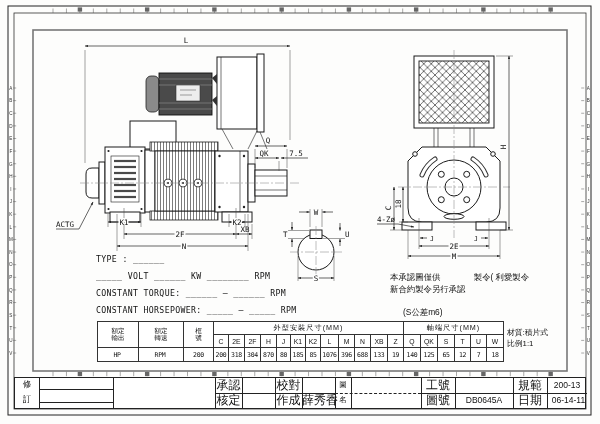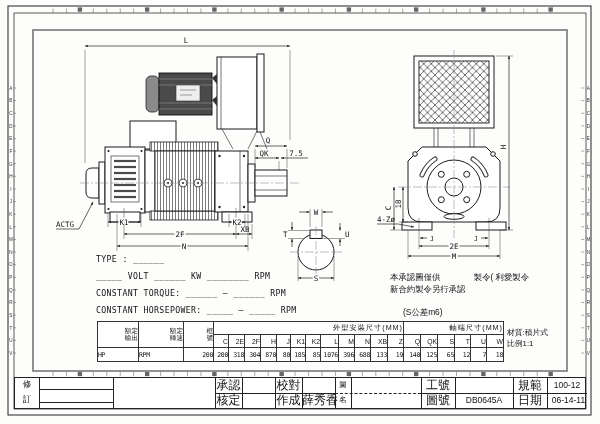--- a/index.html
+++ b/index.html
@@ -16,26 +16,26 @@
   .halo{paint-order:stroke;stroke:#fdfdfc;stroke-width:3px;}
   .spec{font:8.2px "DejaVu Sans Mono",monospace;fill:#111;letter-spacing:0.35px;}
   .cjk{font:8.4px "Liberation Sans",sans-serif;fill:#111;}
   .rl{font:4.6px "Liberation Sans",sans-serif;fill:#333;text-anchor:middle;}
   .rt{stroke:#555;stroke-width:0.5;}
   .rb{fill:#666;}
   .frame{fill:none;}
   
   .dim-table{position:absolute;left:97px;top:321px;border-collapse:collapse;table-layout:fixed;
              background:#fff;}
-  .dim-table td{border:1px solid #333;text-align:right;padding:0;overflow:hidden;
+  .dim-table td{border:1px solid #333;text-align:center;padding:0;overflow:hidden;
                 font:6.8px "Liberation Sans",sans-serif;color:#111;height:12px;}
   .dim-table td.sec{font-size:7.2px;letter-spacing:1px;}
   .dim-table td.h2cell span{display:block;line-height:6.6px;font-size:6.6px;}
   .dim-table td.val{font:6.5px "DejaVu Sans Mono",monospace;letter-spacing:-0.3px;height:13px;}
-  .dim-table td.unit{text-align:left;padding-right:2px;}
+  .dim-table td.unit{text-align:center;padding-right:2px;}
   .matnote{position:absolute;left:507px;top:327px;font:7.8px "Liberation Sans",sans-serif;
            color:#111;line-height:11px;white-space:nowrap;}
   
   #tblock{position:absolute;left:14px;top:377px;width:572px;height:32px;
           border:1.4px solid #222;box-sizing:border-box;background:#fff;}
   .tbv{position:absolute;top:0;bottom:0;width:0;border-left:1px solid #222;}
   .tbh{position:absolute;height:0;border-top:1px solid #222;}
   .tbh.dash{border-top-style:dashed;}
   .tbc{position:absolute;height:15px;line-height:15px;text-align:center;
        font-size:12px;color:#111;white-space:nowrap;overflow:visible;}
@@ -593,17 +593,17 @@
   <div class="tbc" style="left:287px;top:0;width:33px"></div>
   <div class="tbc" style="left:287px;top:15px;width:33px">薛秀香</div>
   <div class="tbc" style="left:320px;top:-1px;width:16px;font-size:7.5px">圖</div>
   <div class="tbc" style="left:320px;top:14px;width:16px;font-size:7.5px">名</div>
   <div class="tbc" style="left:406px;top:0;width:34px">工號</div>
   <div class="tbc" style="left:406px;top:15px;width:34px">圖號</div>
   <div class="tbc" style="left:440px;top:0;width:58px"></div>
   <div class="tbc" style="left:440px;top:15px;width:58px;font-size:8.5px">DB0645A</div>
   <div class="tbc" style="left:498px;top:0;width:34px">規範</div>
   <div class="tbc" style="left:498px;top:15px;width:34px">日期</div>
-  <div class="tbc" style="left:532px;top:0;width:40px;font-size:8.5px">100-12</div>
+  <div class="tbc" style="left:532px;top:0;width:40px;font-size:8.5px">200-13</div>
   <div class="tbc" style="left:532px;top:15px;width:43px;font-size:8.5px">06-14-11</div>
 </div>
 
 </div>
 
 </body></html>

